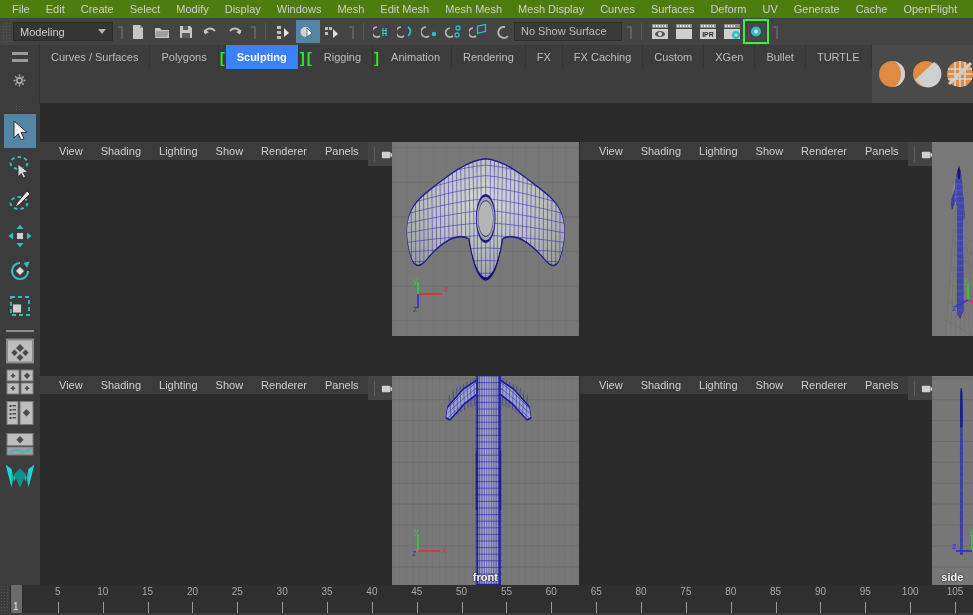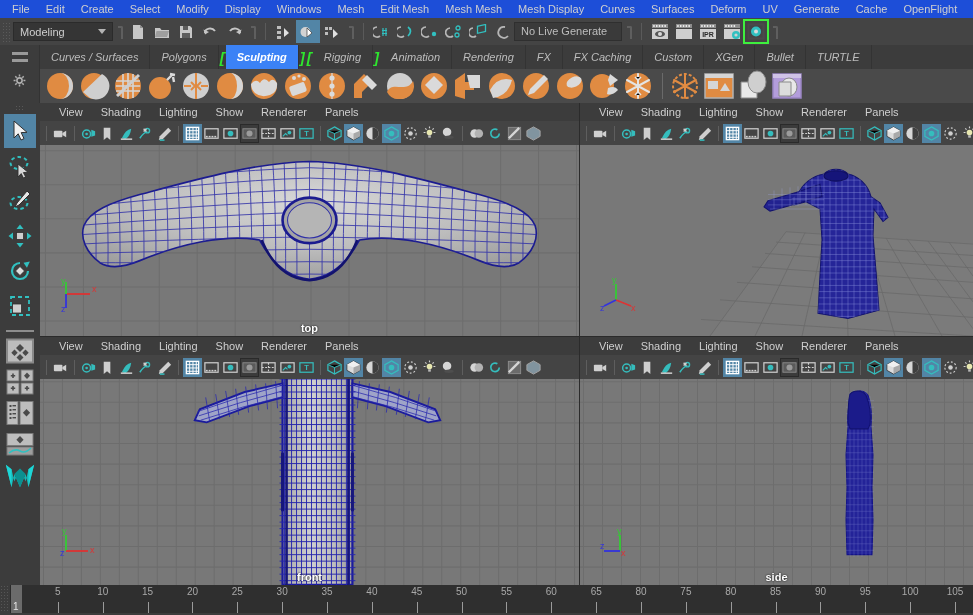--- a/index.html
+++ b/index.html
@@ -6,21 +6,21 @@
   html,body {
     width:973px; height:615px; overflow:hidden;
     background:#444444;
     font-family:"Liberation Sans", sans-serif;
     font-size:11px; color:#c8c8c8;
     -webkit-font-smoothing:antialiased;
   }
   #app { width:973px; height:615px; position:relative; display:flex; flex-direction:column; background:#3c3c3c; }
 
   
-  .menubar { height:18px; background:#1d4ed8; display:flex; align-items:center; padding-left:4px; flex:0 0 18px; }
+  .menubar { height:18px; background:#4d7c0f; display:flex; align-items:center; padding-left:4px; flex:0 0 18px; }
   .menubar .mi { padding:0 8px; font-size:11px; color:#cfcfcf; line-height:18px; white-space:nowrap; cursor:default; }
 
   
   .statusline { height:27px; background:#444444; display:flex; align-items:center; flex:0 0 27px; padding-left:2px; }
   .gripdots { width:8px; height:20px; margin-right:3px;
     background-image:radial-gradient(#5e5e5e 35%, transparent 36%);
     background-size:3px 3px; opacity:.85; }
   .combo { width:100px; height:19px; background:#353535; border:1px solid #2b2b2b; display:flex;
            align-items:center; justify-content:space-between; padding:0 2px 0 6px; color:#cfcfcf; font-size:11px;}
   .combo .cb-arrow { width:0;height:0;border-left:4px solid transparent;border-right:4px solid transparent;border-top:5px solid #b4b4b4; margin-right:4px;}
@@ -35,21 +35,21 @@
   .livesurf { width:108px; height:19px; background:#3a3a3a; border:1px solid #2f2f2f; color:#bdbdbd;
               font-size:11px; line-height:17px; padding-left:6px; }
 
   
   .shelfwrap { flex:0 0 58px; display:flex; background:#3c3c3c; }
   .shelf-left { width:40px; background:#3c3c3c; display:flex; flex-direction:column; align-items:center;
                 border-right:1px solid #333; }
   .shelf-left .sl-hamb { margin-top:7px; width:16px; height:10px; display:flex; flex-direction:column; justify-content:space-between;}
   .shelf-left .sl-hamb i { display:block; height:3px; background:#9a9a9a;}
   .shelf-left .sl-gear { margin-top:12px; color:#b0b0b0; font-size:13px; line-height:1;}
-  .shelf-right { flex:1; display:flex; flex-direction:column; min-width:0;font-style:italic; }
+  .shelf-right { flex:1; display:flex; flex-direction:row; min-width:0; }
   .shelf-tabs { height:24px; display:flex; align-items:stretch; background:#3c3c3c; }
   .stab { padding:0 11px; font-size:11px; color:#bdbdbd; display:flex; align-items:center;
           border-right:1px solid #333; white-space:nowrap; position:relative; }
   .stab.active { background:#3b82f6; color:#ffffff; font-weight:bold; }
   .brkt { color:#2ee62e; font-size:15px; font-weight:bold; padding:0 1px; display:flex; align-items:center; line-height:1;}
   .shelf-items { flex:1; background:#4a4a4a; display:flex; align-items:center; padding-left:4px; overflow:hidden; }
   .shelf-icon { width:32px; height:32px; margin-right:2px; flex:0 0 32px; display:flex; align-items:center; justify-content:center;}
   .shelf-vsep { width:1px; height:26px; background:#6a6a6a; margin:0 6px; flex:0 0 1px;}
 
   
@@ -59,21 +59,21 @@
   .toolbox .tdots { width:10px; height:6px; margin-bottom:3px;
      background-image:radial-gradient(#585858 35%, transparent 36%); background-size:3px 3px;}
   .tbtn { width:32px; height:34px; display:flex; align-items:center; justify-content:center; margin-bottom:1px;}
   .tbtn.sel { background:#5285a6; }
   .tdiv { width:28px; height:2px; background:#8d8d8d; margin:6px 0 5px 0;}
   .layoutbtn { width:32px; height:28px; margin-bottom:3px; display:flex; align-items:center; justify-content:center;}
 
   
   .vpgrid { flex:1; display:flex; flex-direction:column; min-width:0; background:#2b2b2b; }
   .vprow { flex:1; display:flex; min-height:0; }
-  .vp { position:relative; display:flex; flex-direction:column; min-width:0; min-height:0; overflow:hidden; }
+  .vp { position:relative; display:flex; flex-direction:row; min-width:0; min-height:0; overflow:hidden;margin-top:39px; }
   .vp.left { flex:0 0 540px; border-right:1px solid #2b2b2b;}
   .vp.right { flex:1; }
   .vprow.top { flex:0 0 234px; border-bottom:1px solid #2b2b2b;}
   .vpmenu { height:18px; background:#3c3c3c; display:flex; align-items:center; padding-left:10px; flex:0 0 18px;}
   .vpmenu .vmi { padding:0 9px; font-size:11px; color:#cfcfcf; line-height:18px;}
   .vptools { height:24px; background:#444444; display:flex; align-items:center; padding-left:2px; flex:0 0 24px; overflow:hidden;}
   .vtbtn { width:19px; height:19px; display:flex; align-items:center; justify-content:center; flex:0 0 19px;}
   .vtbtn.on { background:#5285a6; }
   .vtbtn.pressed { background:#3b3b3b; border:1px solid #2a2a2a; }
   .vtsep { width:1px; height:15px; background:#5e5e5e; margin:0 4px; flex:0 0 1px;}
@@ -220,21 +220,21 @@
           <path d="M4 4 a4.5 4.5 0 1 0 3 8" stroke="#b6b6b6" stroke-width="1.7" fill="none"></path>
           <rect x="8.5" y="4" width="8" height="7" fill="none" stroke="#31c0c0" stroke-width="1.3" transform="skewY(-12)"></rect>
         </svg>
     </div>
     <div class="sbtn">
       <svg width="17" height="16" viewBox="0 0 17 16">
           <path d="M11 3 a5.5 5.5 0 1 0 3 9" stroke="#b6b6b6" stroke-width="1.8" fill="none"></path>
         </svg>
     </div>
 
-    <div class="livesurf">No Live Generate</div>
+    <div class="livesurf">No Show Surface</div>
 
     <div class="sepdot"></div>
     <div class="sep"></div>
 
     <div class="sbtn">
       <svg width="18" height="17" viewBox="0 0 18 17">
           <rect x="1" y="1" width="16" height="4" fill="#8d8d8d"></rect>
           <rect x="2.2" y="2" width="1.5" height="2" fill="#e9e9e9"></rect>
           <rect x="5" y="2" width="1.5" height="2" fill="#e9e9e9"></rect>
           <rect x="7.8" y="2" width="1.5" height="2" fill="#e9e9e9"></rect>
@@ -854,21 +854,20 @@
               <path d="M222 92 C232 115, 248 130, 270 131 C292 130, 308 115, 318 92" fill="none" stroke="#13136e" stroke-width="2.4"></path>
             </svg>
             <svg class="axis" width="40" height="40" viewBox="0 0 40 40">
               <line x1="6" y1="20" x2="30" y2="20" stroke="#dd3333" stroke-width="1.8"></line>
               <line x1="6" y1="20" x2="6" y2="8" stroke="#33cc33" stroke-width="1.8"></line>
               <line x1="6" y1="20" x2="6" y2="34" stroke="#3333dd" stroke-width="1.8"></line>
               <text x="32" y="18" font-size="9" fill="#dd3333" font-family="Liberation Sans">x</text>
               <text x="1" y="10" font-size="9" fill="#33cc33" font-family="Liberation Sans">y</text>
               <text x="1" y="38" font-size="9" fill="#3333dd" font-family="Liberation Sans">z</text>
             </svg>
-            <div class="vlabel">top</div>
           </div>
         </div>
 
         <div class="vp right">
           <div class="vpmenu">
               <div class="vmi">View</div>
               <div class="vmi">Shading</div>
               <div class="vmi">Lighting</div>
               <div class="vmi">Show</div>
               <div class="vmi">Renderer</div>

